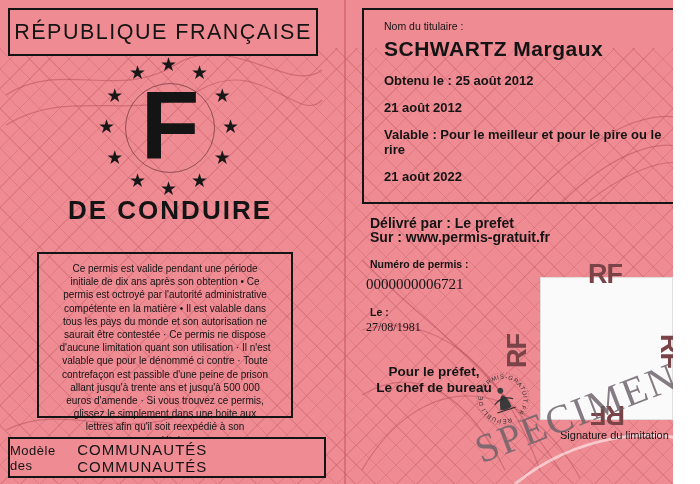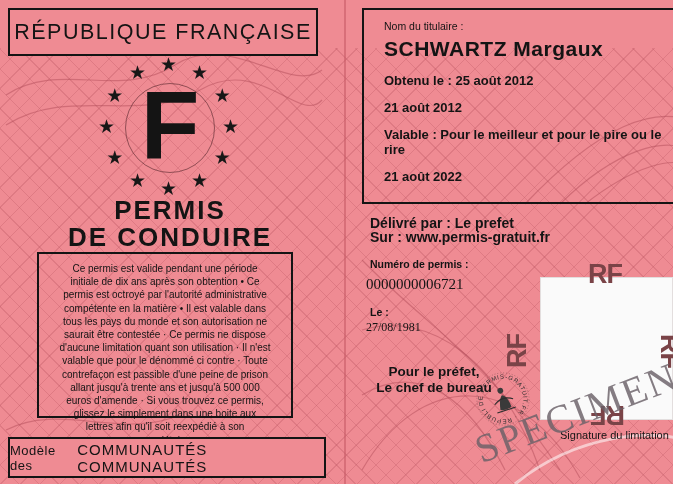--- a/index.html
+++ b/index.html
@@ -106,21 +106,20 @@
         <span class="star" style="left: 64px; top: 125px;">★</span>
         <span class="star" style="left: 33px; top: 116.694px;">★</span>
         <span class="star" style="left: 10.3064px; top: 94px;">★</span>
         <span class="star" style="left: 2px; top: 63px;">★</span>
         <span class="star" style="left: 10.3064px; top: 32px;">★</span>
         <span class="star" style="left: 33px; top: 9.30642px;">★</span>
       </div>
   </div>
 
   <div class="permis-title">
-    <div>PERMIS</div>
     <div>DE CONDUIRE</div>
   </div>
 
   <div class="notice-box">
     <span>Ce permis est valide pendant une période initiale de dix
 ans après son obtention • Ce permis est octroyé par
 l'autorité administrative compétente en la matière •
 Il est valable dans tous les pays du monde et son
 autorisation ne saurait être contestée · Ce permis
 ne dispose d'aucune limitation quant son utilisation ·

